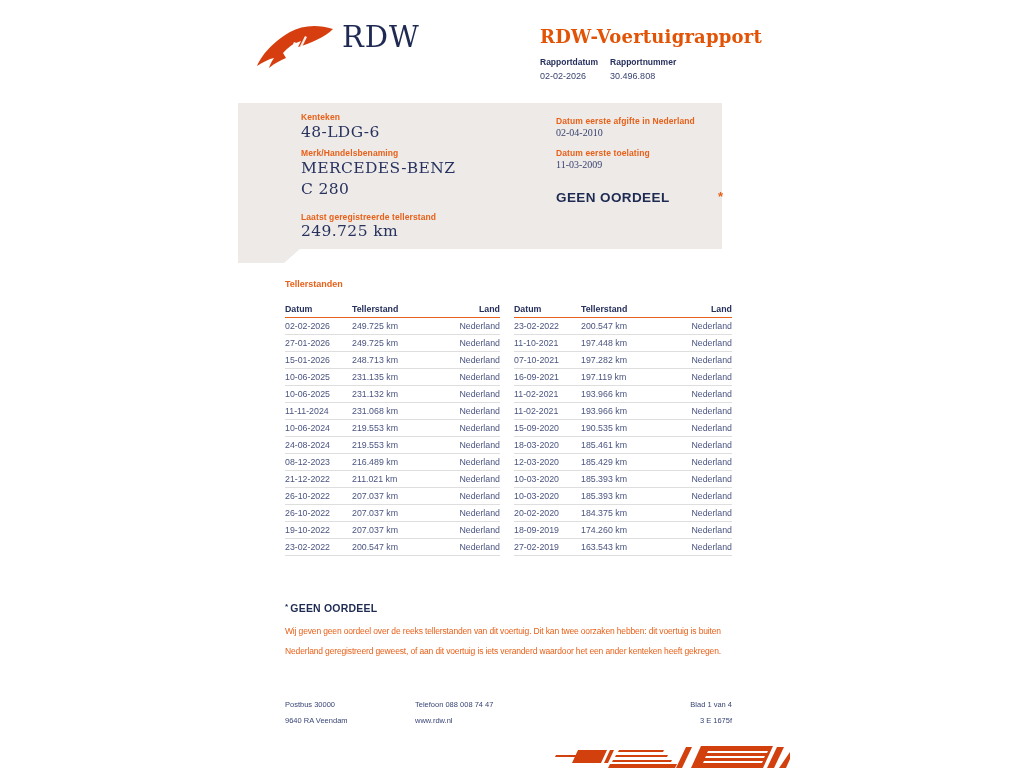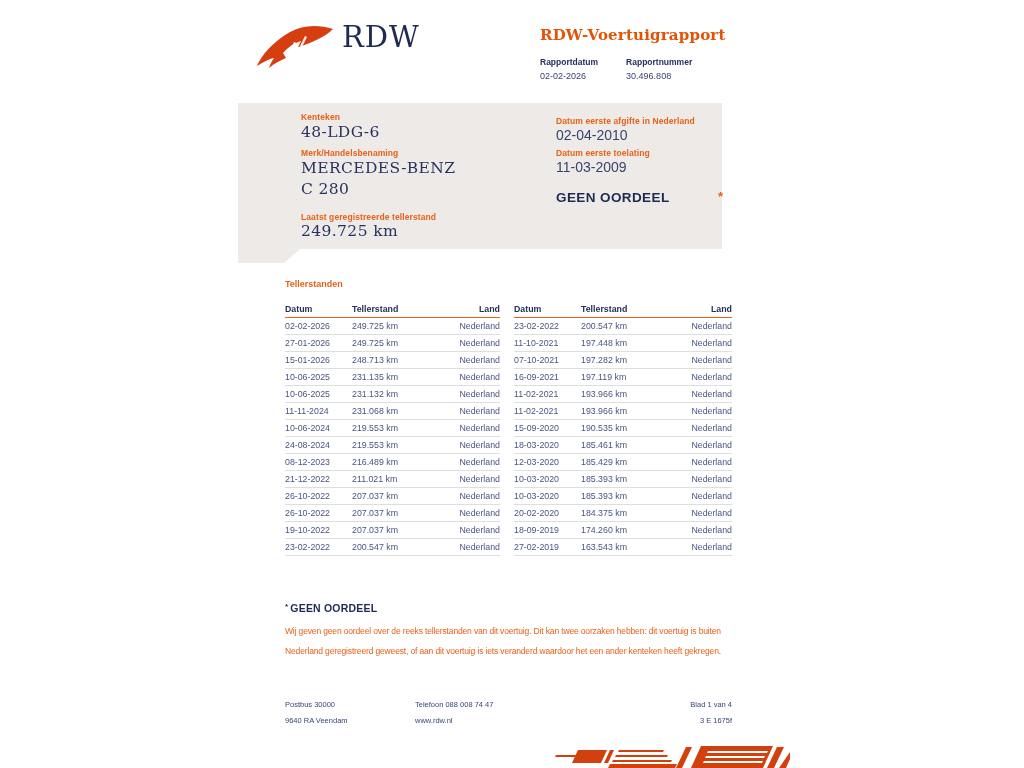--- a/index.html
+++ b/index.html
@@ -6,32 +6,32 @@
   html,body { width:1024px; height:768px; background:#ffffff; }
   body { font-family:"Liberation Sans", sans-serif; position:relative; overflow:hidden; }
   .page { position:absolute; inset:0; background:#ffffff; }
 
   
   .logo-wrap { position:absolute; left:256px; top:24px; display:flex; align-items:flex-start; }
   .logo-feather { width:80px; height:46px; }
   .logo-text { font-family:"DejaVu Serif", serif; font-size:29px; color:#1E2A52; letter-spacing:1px; margin-left:6px; margin-top:-4px; }
 
   .report-title { position:absolute; left:540px; top:26px; font-family:"DejaVu Serif", serif;
-    font-weight:bold; font-size:15px; color:#E25306; letter-spacing:0.2px; }
-  .report-meta { position:absolute; left:540px; top:57px; display:flex; gap:28px; }
+    font-weight:bold; font-size:18px; color:#E25306; letter-spacing:0.2px; }
+  .report-meta { position:absolute; left:540px; top:57px; display:flex; gap:12px; }
   .meta-label { font-size:8.5px; font-weight:bold; color:#26305C; }
   .meta-value { font-size:9px; color:#39436E; margin-top:4px; }
 
   
   .summary-box { position:absolute; left:238px; top:103px; width:484px; height:160px;
     background:#EDEAE7;
     clip-path: polygon(0 0, 484px 0, 484px 146px, 62px 146px, 46px 160px, 0 160px); }
   .fld-label { font-size:8.5px; font-weight:bold; color:#E8611A; letter-spacing:0.1px; }
   .fld-big { font-family:"DejaVu Serif", serif; font-size:15.5px; color:#27325F; letter-spacing:0.4px; line-height:1.35; }
-  .fld-small { font-size:14px; color:#39436E; }
+  .fld-small { font-size:10px; color:#39436E;font-family:Liberation Serif, serif; }
   .abs { position:absolute;padding-left:16px; }
   .oordeel { font-size:13.5px; font-weight:bold; color:#1E2A52; letter-spacing:0.4px; }
   .oordeel-star { font-size:13px; font-weight:bold; color:#E8611A; }
 
   
   .table-section { position:absolute; left:285px; top:279px; width:447px; }
   .table-title { font-size:9px; font-weight:bold; color:#E8611A; margin-bottom:13px; }
   .tables { display:flex; gap:14px; }
   table { border-collapse:collapse; table-layout:fixed; }
   .tbl-left { width:215px; }

